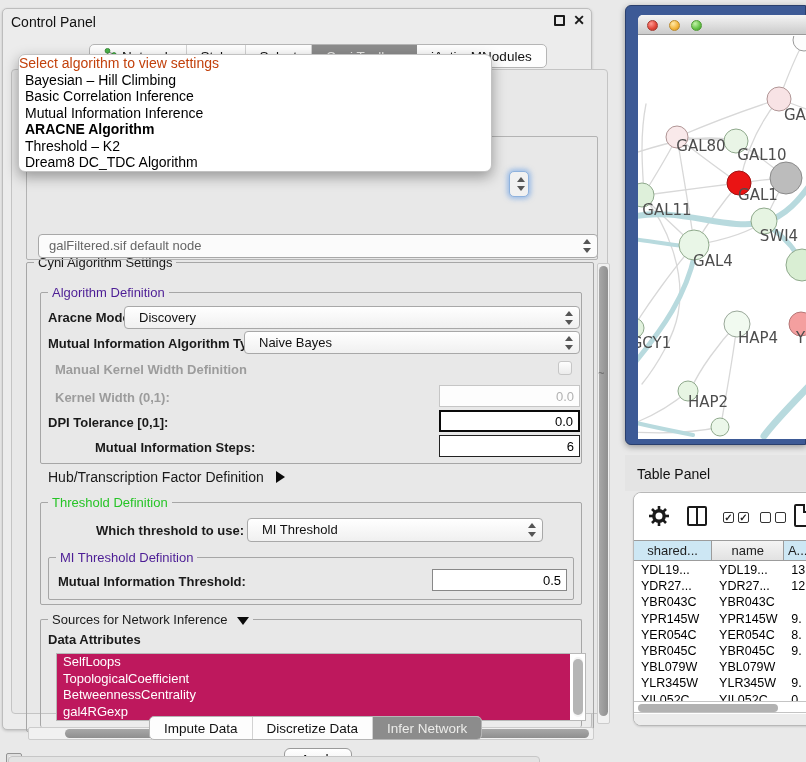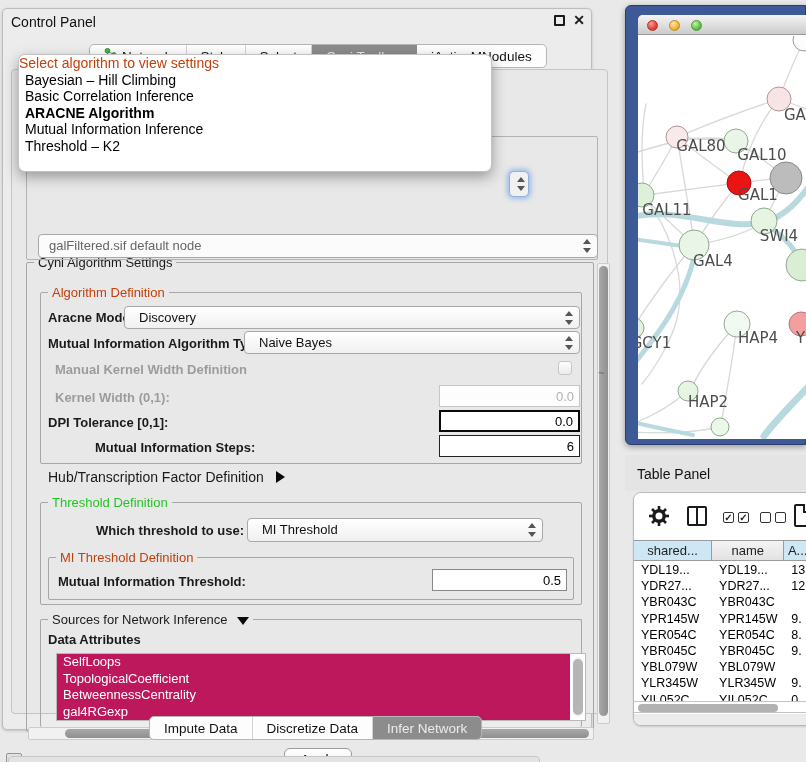--- a/index.html
+++ b/index.html
@@ -46,21 +46,21 @@
     background:#ffffff; border:1px solid #c2c2c2; border-radius:7px;
     box-shadow:0 5px 14px rgba(0,0,0,.35); z-index:60; overflow:hidden; }
   .popup-header { text-align:left; color:#c2410c; font-size:14px; padding-top:0; height:17px; }
   .popup-item { font-size:14px; color:#000; line-height:16.4px; padding-left:6px; white-space:nowrap; }
   .popup-item.bold { font-weight:bold; }
 
   
   .groupbox { position:absolute; border:1px solid #a6a6a6; border-radius:2px; }
   .groupbox-title { position:absolute; top:-8px; left:7px; background:#e8e8e8;
     padding:0 4px; font-size:13px; color:#1a1a1a; white-space:nowrap; }
-  .gb-blue .groupbox-title { color:#c2410c; }
+  .gb-blue .groupbox-title { color:#4c1d95; }
   .gb-green .groupbox-title { color:#27c427; }
 
   .lbl { position:absolute; font-size:13px; font-weight:bold; color:#1a1a1a; white-space:nowrap; }
   .lbl.dis { color:#9c9c9c;margin-left:7px; }
 
   .combo { position:absolute; background:linear-gradient(#ffffff,#f0f0f0); border:1px solid #a8a8a8;
     border-radius:4px; font-size:13px; color:#111; }
   .combo-text { position:absolute; left:14px; top:3px; white-space:nowrap; }
   .stepper { position:absolute; right:6px; top:50%; transform:translateY(-50%); width:9px; height:14px; }
   .stepper:before, .stepper:after { content:""; position:absolute; left:50%; transform:translateX(-50%);
@@ -312,23 +312,24 @@
     </div>
 </div>
 
 <span class="split-handle">~</span>
 
 <div class="popup">
   <div class="popup-header">Select algorithm to view settings</div>
   <div id="popup-list">
       <div class="popup-item">Bayesian – Hill Climbing</div>
       <div class="popup-item">Basic Correlation Inference</div>
+      <div class="popup-item">Mutual Information Inference</div>
       <div class="popup-item bold">ARACNE Algorithm</div>
-      <div class="popup-item">Mutual Information Inference</div>
       <div class="popup-item">Threshold – K2</div>
+      <div class="popup-item">Dream8 DC_TDC Algorithm</div>
     </div>
 </div>
 
 <div class="net-frame">
   <div class="net-win">
     <div class="net-titlebar">
       <span class="traffic tl-red"></span>
       <span class="traffic tl-yellow"></span>
       <span class="traffic tl-green"></span>
     </div>

